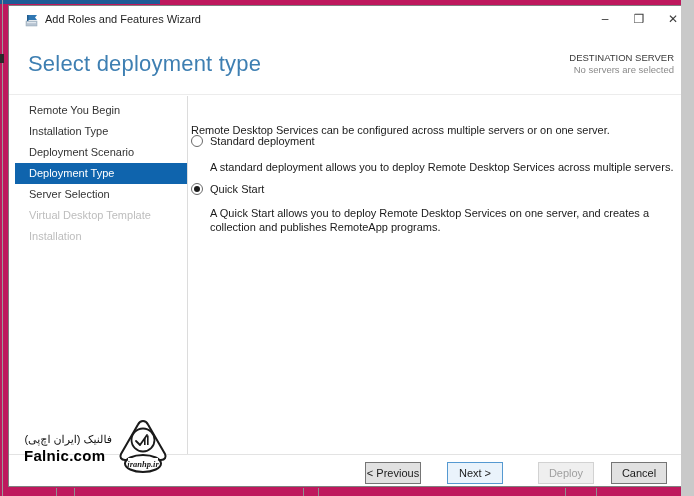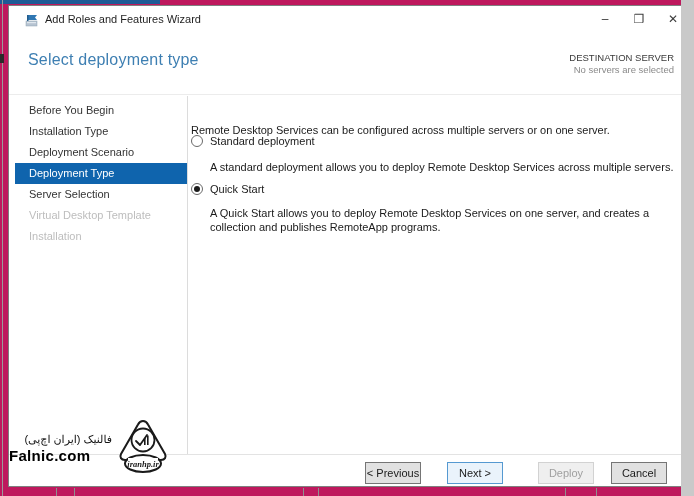--- a/index.html
+++ b/index.html
@@ -14,21 +14,21 @@
 
   
   .dialog { position:absolute; left:8px; top:5px; width:683px; height:482px; background:#ffffff; border:1px solid #7f7f7f; }
   .titlebar { position:absolute; left:0; top:0; right:0; height:26px; background:#fff; display:flex; align-items:center; }
   .titlebar-icon { margin-left:16px; width:14px; height:13px; display:inline-block; }
   .titlebar-text { margin-left:6px; font-size:11px; color:#1f1f1f; }
   .win-controls { margin-left:auto; display:flex; align-items:center; height:100%; }
   .win-btn { width:34px; height:100%; display:flex; align-items:center; justify-content:center; font-size:12px; color:#3c3c3c; cursor:default; }
 
   
-  .page-title { position:absolute; left:19px; top:45px; font-size:16px; font-weight:300; color:#3e7fb2; letter-spacing:0.2px; }
+  .page-title { position:absolute; left:19px; top:45px; font-size:22px; font-weight:300; color:#3e7fb2; letter-spacing:0.2px; }
   .dest-block { position:absolute; right:16px; top:46px; text-align:right; line-height:12px; }
   .dest-label { font-size:9.5px; color:#3a3a3a; }
   .dest-status { font-size:9.5px; color:#8a8a8a; }
   .header-sep { position:absolute; left:0; top:88px; right:0; height:1px; background:#ececec; }
 
   
   .sidebar { position:absolute; left:6px; top:94px; width:172px; }
   .nav-item { height:21px; line-height:21px; font-size:11px; color:#333; padding-left:14px; cursor:default; white-space:nowrap; }
   .nav-item.selected { background:#0f64ad; color:#ffffff; }
   .nav-item.disabled { color:#bdbdbd; }
@@ -50,21 +50,21 @@
   .btn.disabled { background:#efefef; border:1px solid #d2d2d2; color:#9f9f9f; }
   .btn-previous { left:356px; }
   .btn-next { left:438px; }
   .btn-deploy { left:529px; }
   .btn-cancel { left:602px; }
 
   
   .watermark { position:absolute; left:2px; top:422px; width:172px; height:52px; display:flex; align-items:center; }
   .wm-text { width:110px; text-align:right; }
   .wm-line1 { font-size:11px; color:#111; direction:rtl; line-height:15px; }
-  .wm-line2 { font-size:15px; font-weight:bold; color:#000; letter-spacing:0.3px; text-align:left; padding-left:7px; }
+  .wm-line2 { font-size:15px; font-weight:bold; color:#000; letter-spacing:0.3px; text-align:left; padding-left:22px; }
   .wm-logo { margin-left:2px; }
 </style>
 </head>
 <body>
 
 <div class="screen">
 
   <div class="bg-topstrip"></div>
   <div class="bg-leftline"></div>
   <div class="bg-glyph"></div>
@@ -95,21 +95,21 @@
     </div>
 
     <div class="page-title">Select deployment type</div>
     <div class="dest-block">
       <div class="dest-label">DESTINATION SERVER</div>
       <div class="dest-status">No servers are selected</div>
     </div>
     <div class="header-sep"></div>
 
     <div class="sidebar">
-      <div class="nav-item">Before You Begin</div>
+      <div class="nav-item">Remote You Begin</div>
       <div class="nav-item">Installation Type</div>
       <div class="nav-item">Deployment Scenario</div>
       <div class="nav-item selected">Deployment Type</div>
       <div class="nav-item">Server Selection</div>
       <div class="nav-item disabled">Virtual Desktop Template</div>
       <div class="nav-item disabled">Installation</div>
     </div>
     <div class="divider-v"></div>
 
     <div class="content">

